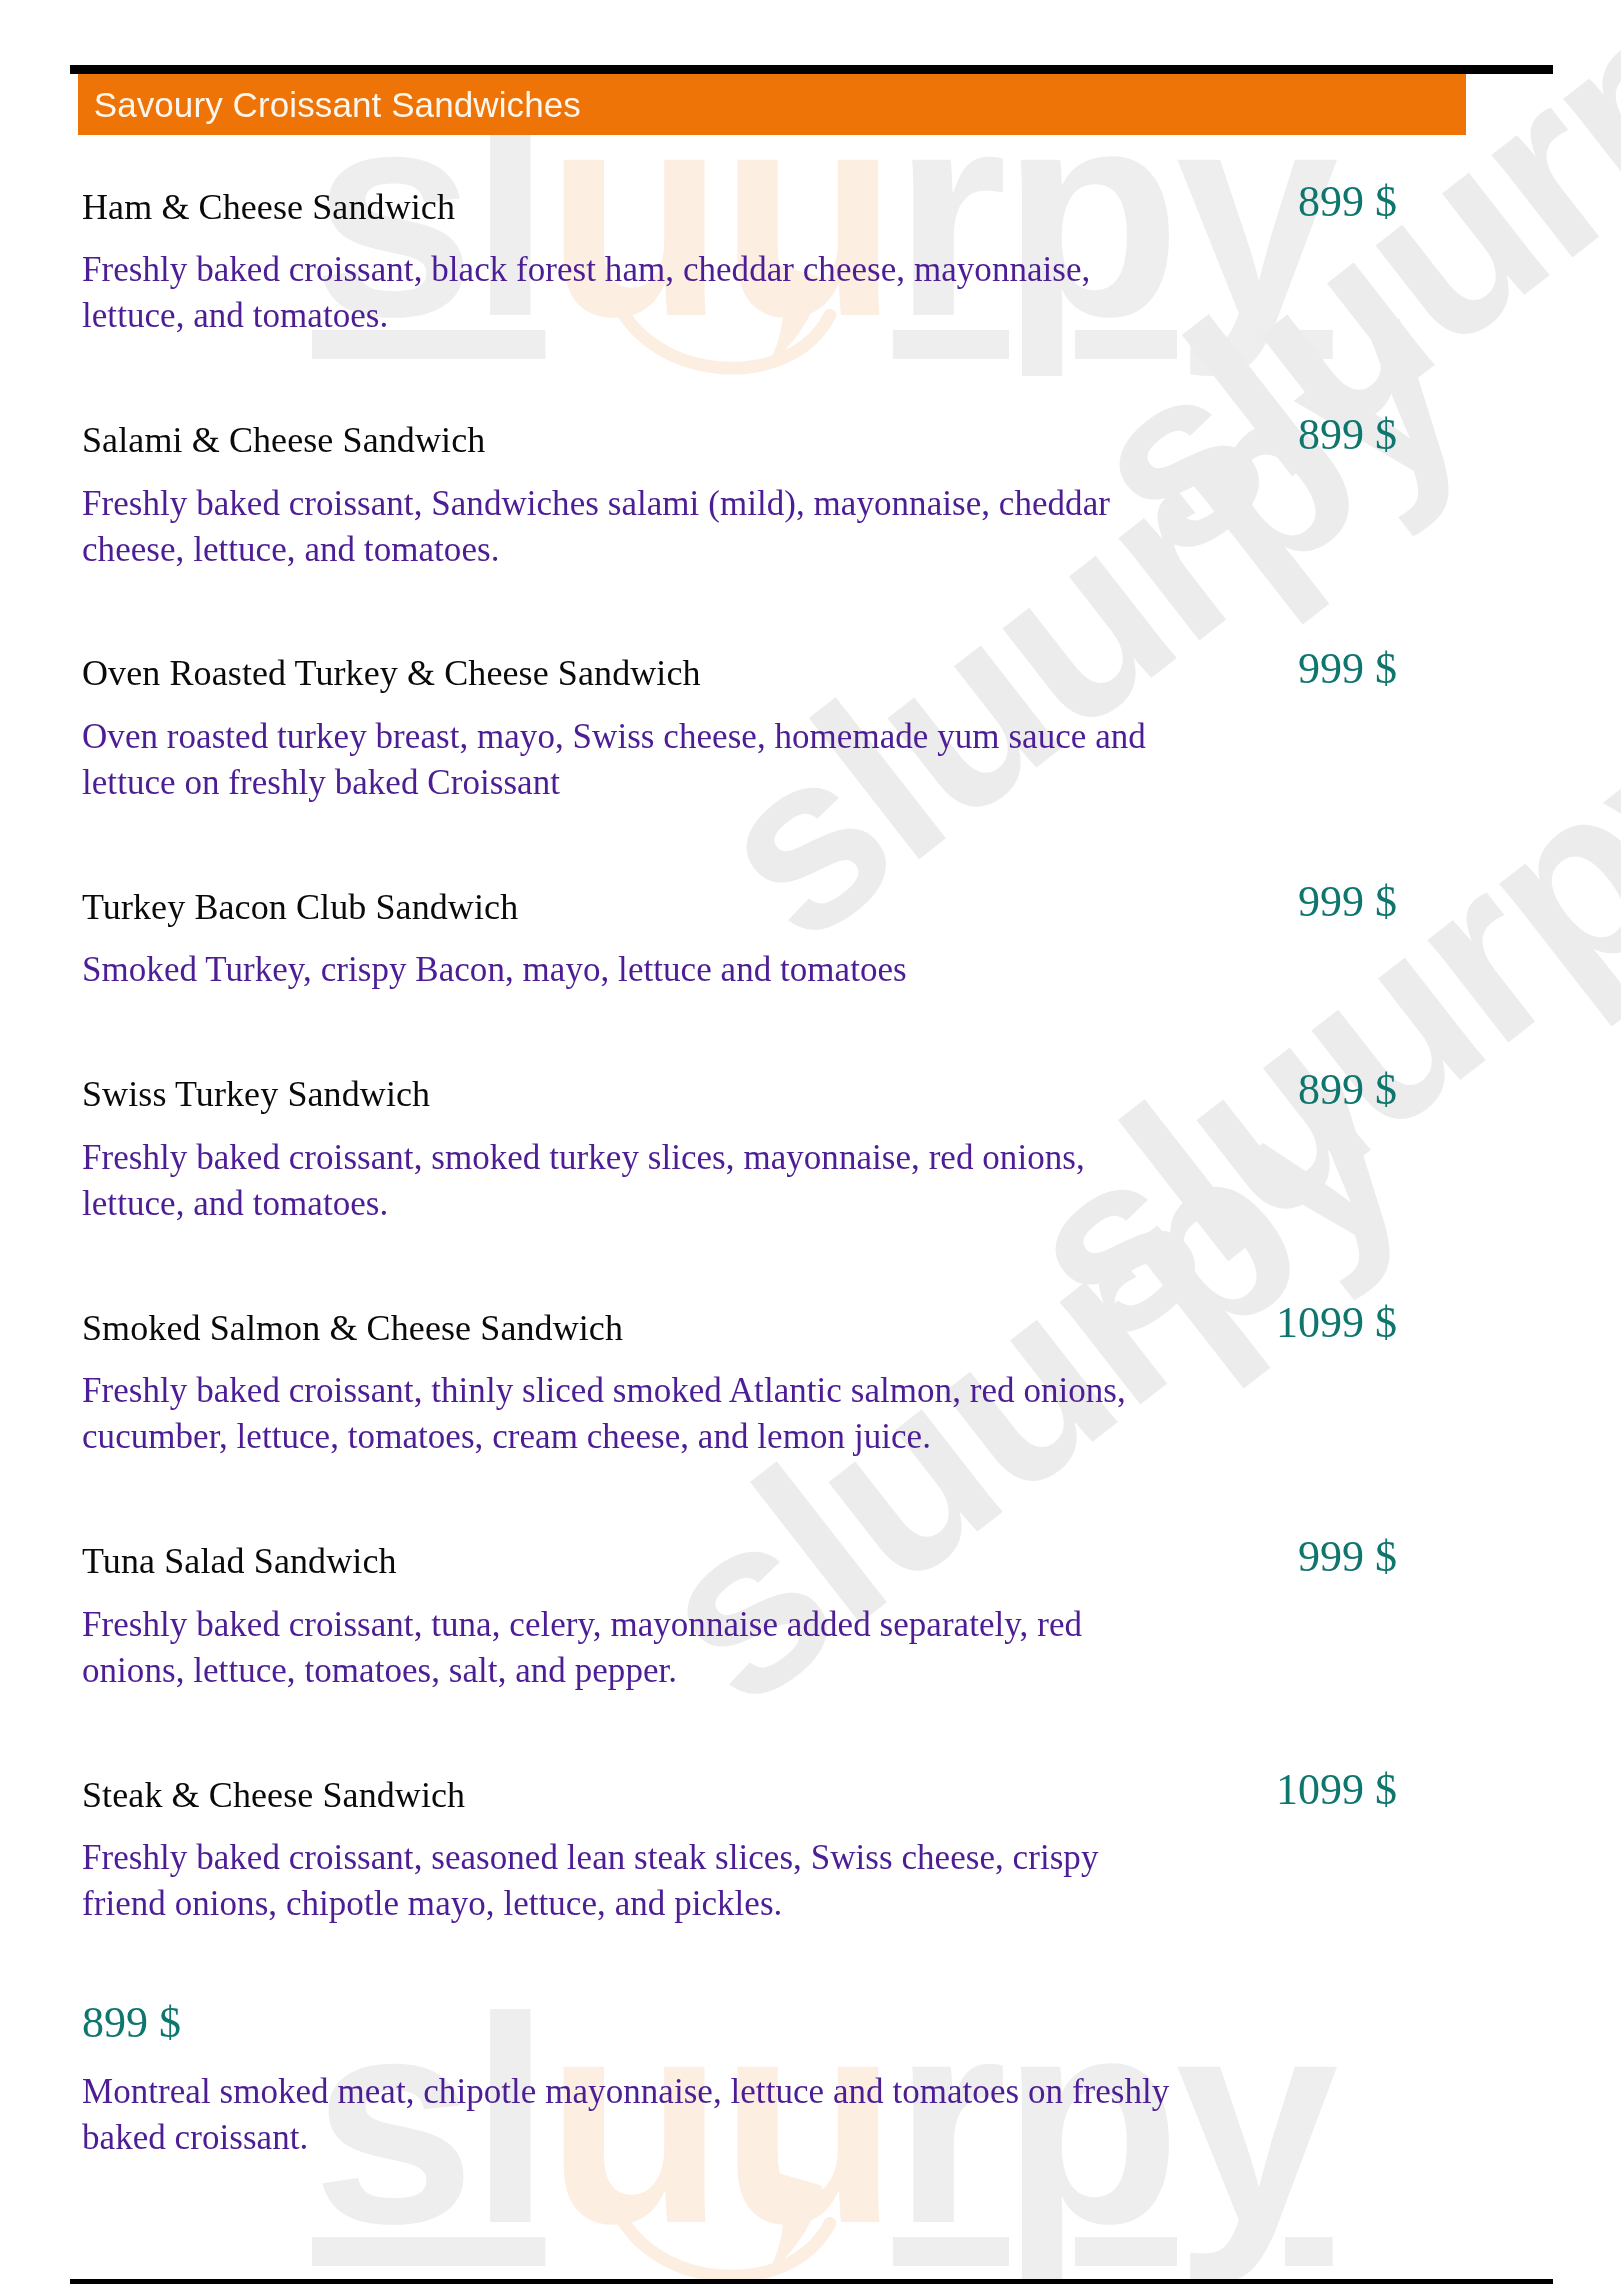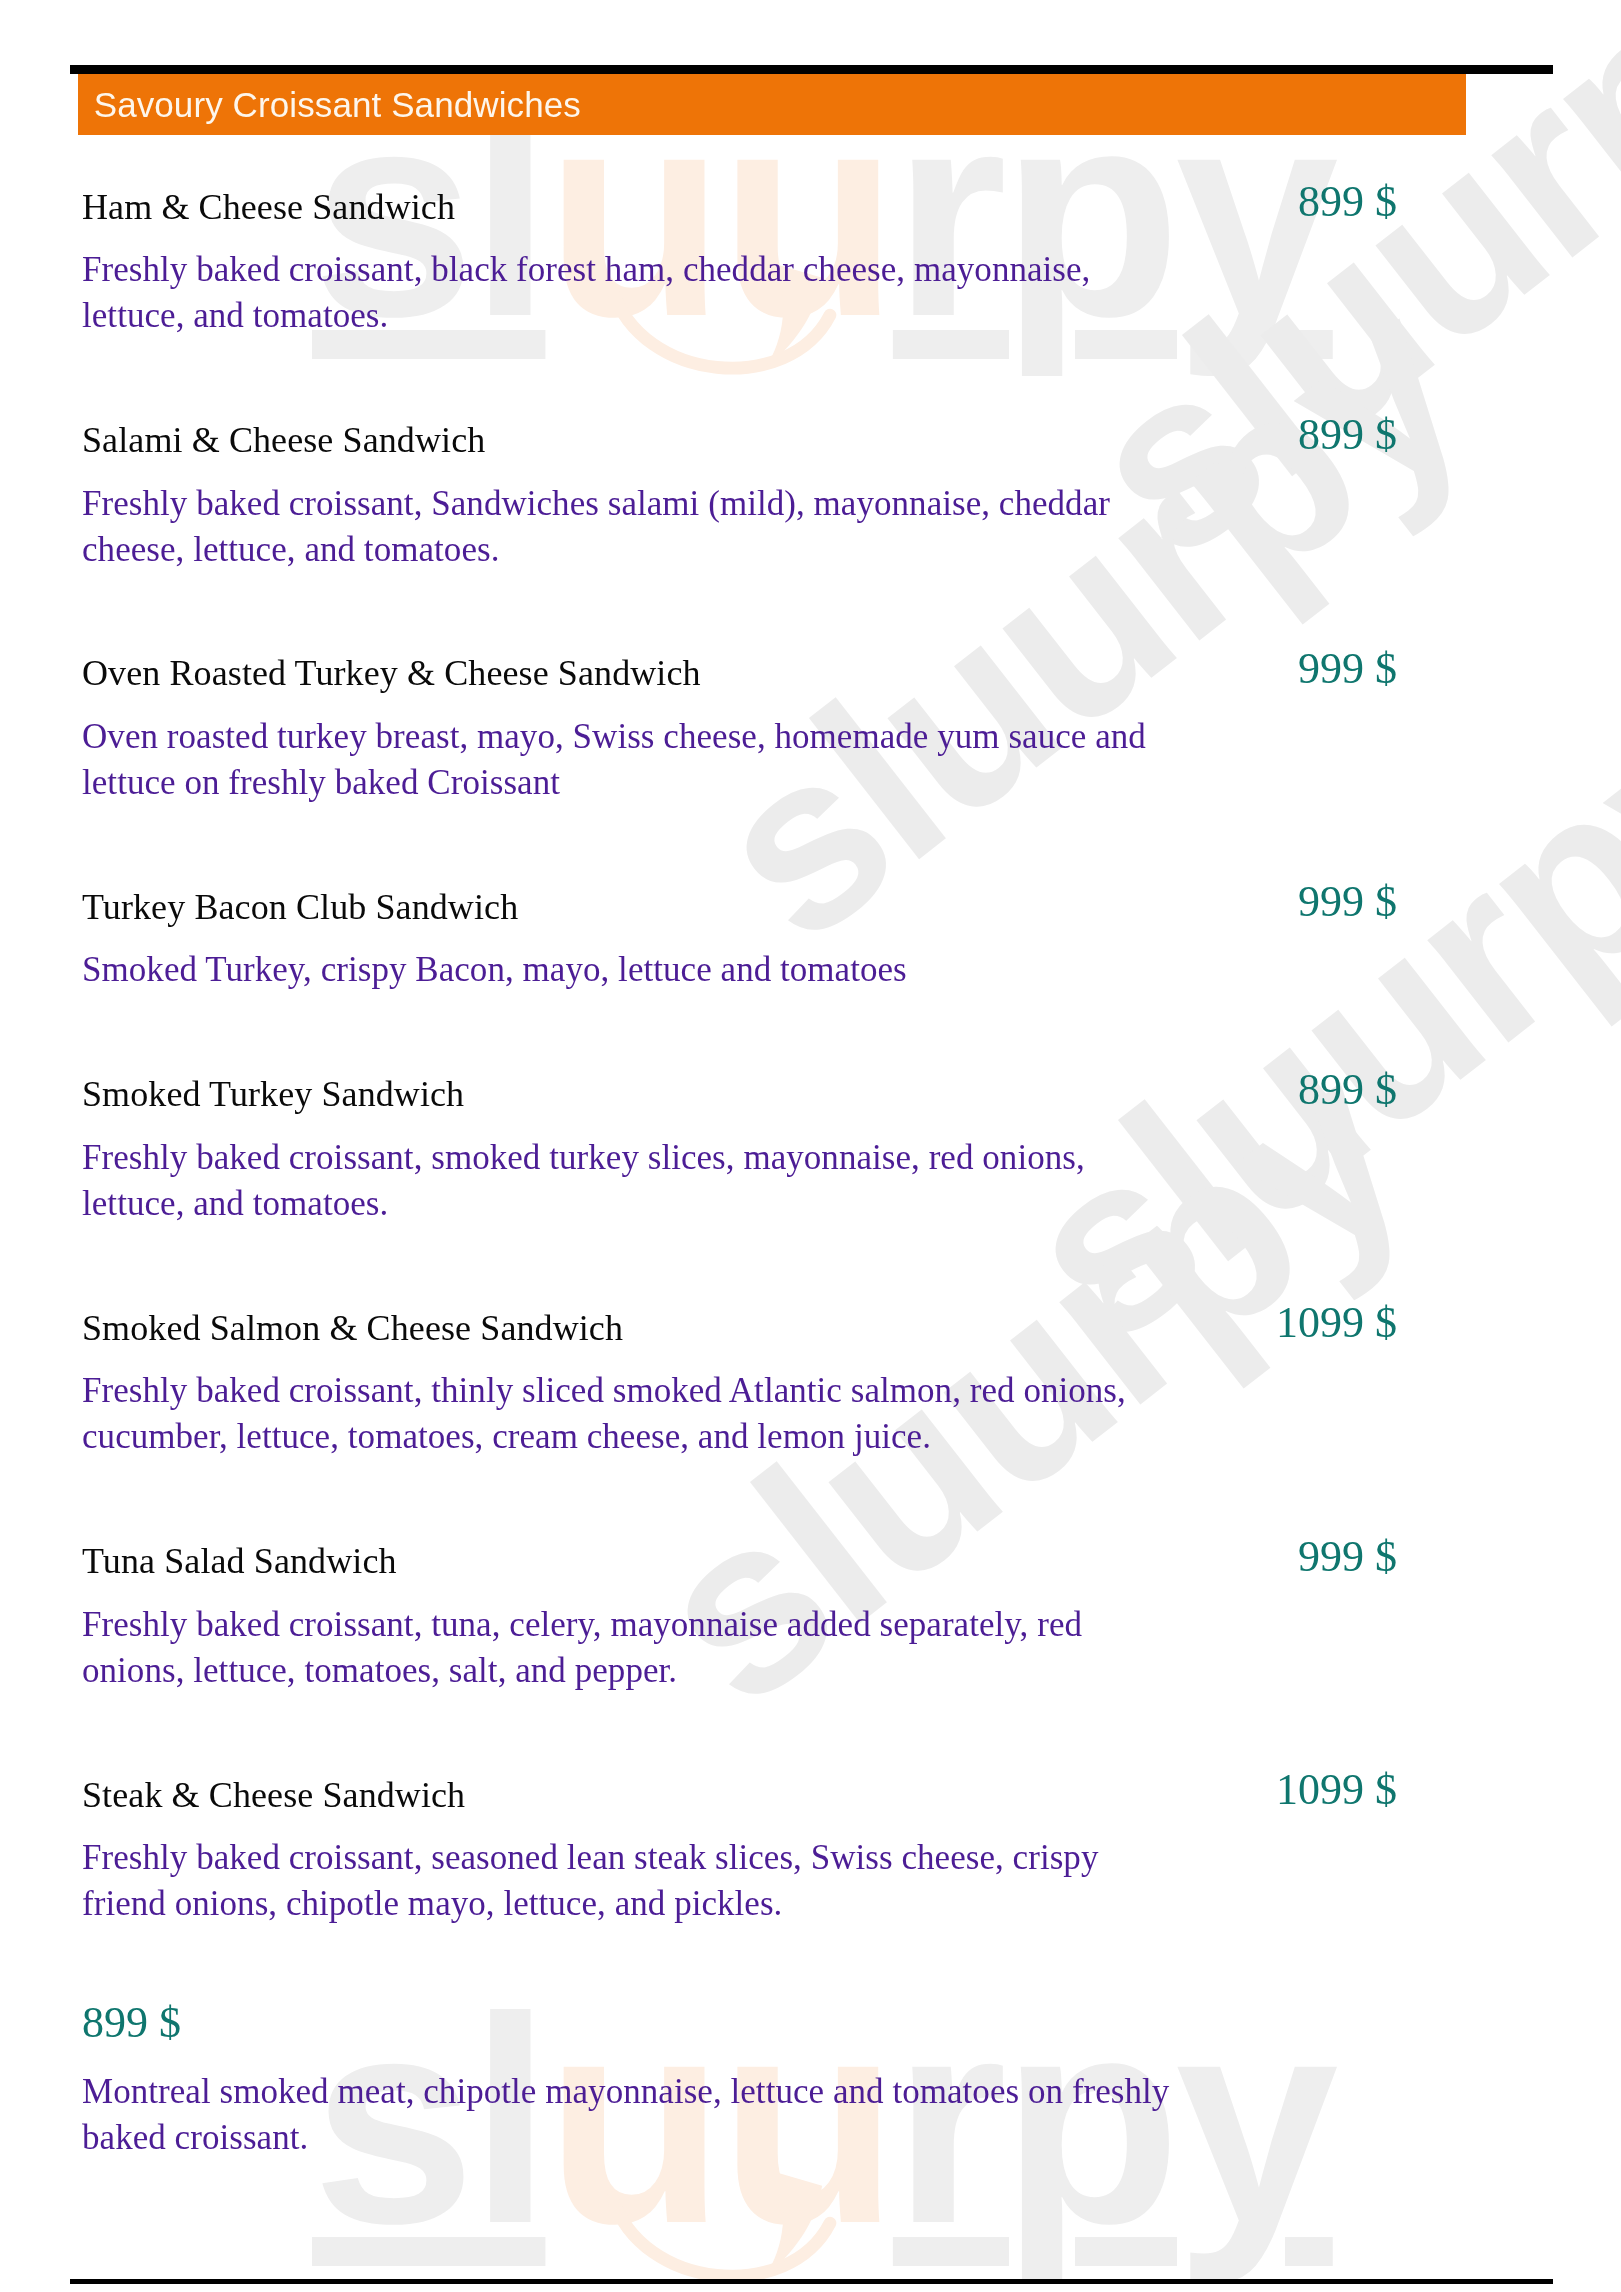--- a/index.html
+++ b/index.html
@@ -225,21 +225,21 @@
     <div class="menu-item">
       <div class="menu-item-head">
         <div class="menu-item-name">Turkey Bacon Club Sandwich</div>
         <div class="menu-item-price">999 $</div>
       </div>
       <div class="menu-item-desc">Smoked Turkey, crispy Bacon, mayo, lettuce and tomatoes</div>
     </div>
 
     <div class="menu-item">
       <div class="menu-item-head">
-        <div class="menu-item-name">Smoked Turkey Sandwich</div>
+        <div class="menu-item-name">Swiss Turkey Sandwich</div>
         <div class="menu-item-price">899 $</div>
       </div>
       <div class="menu-item-desc">Freshly baked croissant, smoked turkey slices, mayonnaise, red onions, lettuce, and tomatoes.</div>
     </div>
 
     <div class="menu-item">
       <div class="menu-item-head">
         <div class="menu-item-name">Smoked Salmon &amp; Cheese Sandwich</div>
         <div class="menu-item-price">1099 $</div>
       </div>

